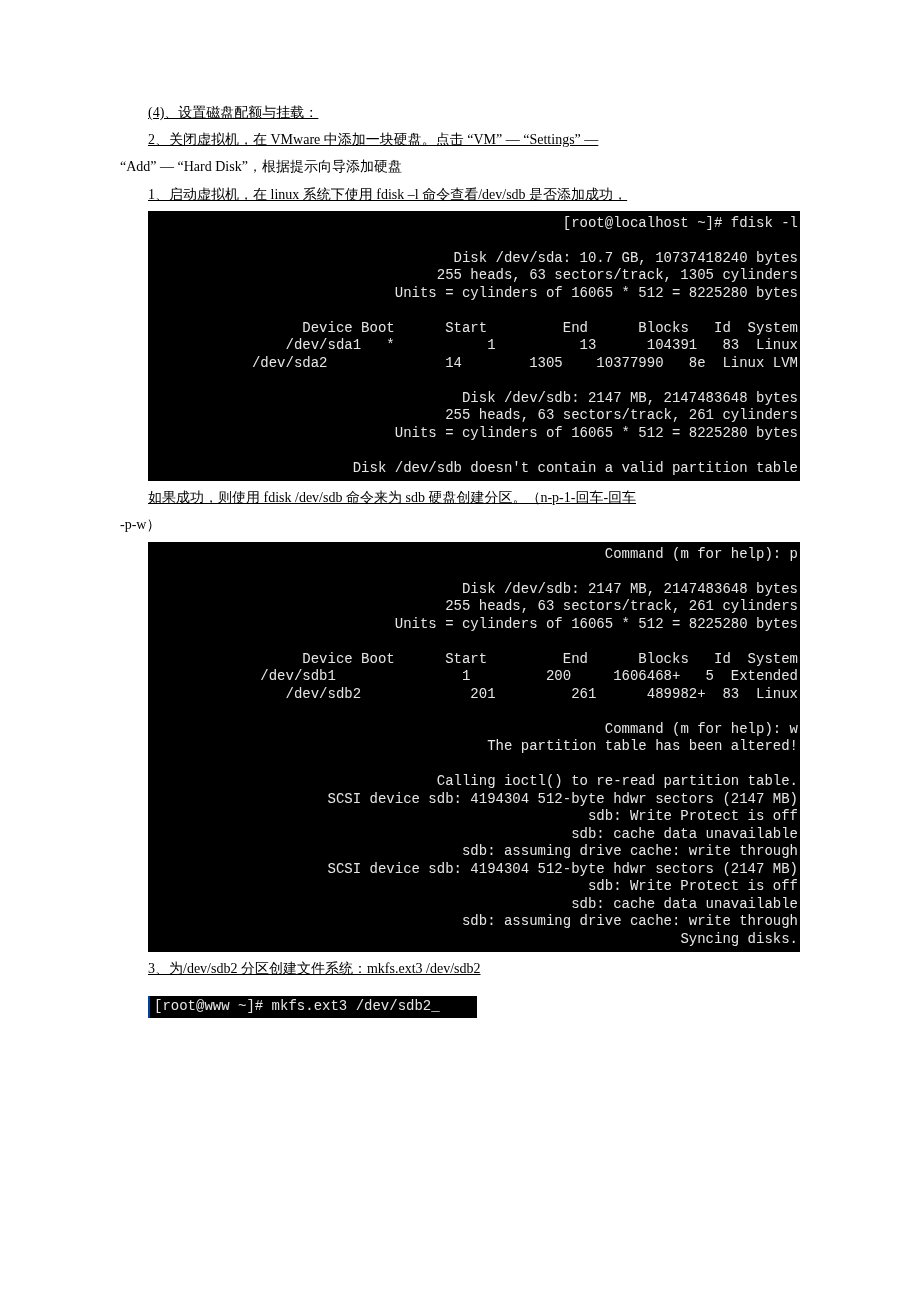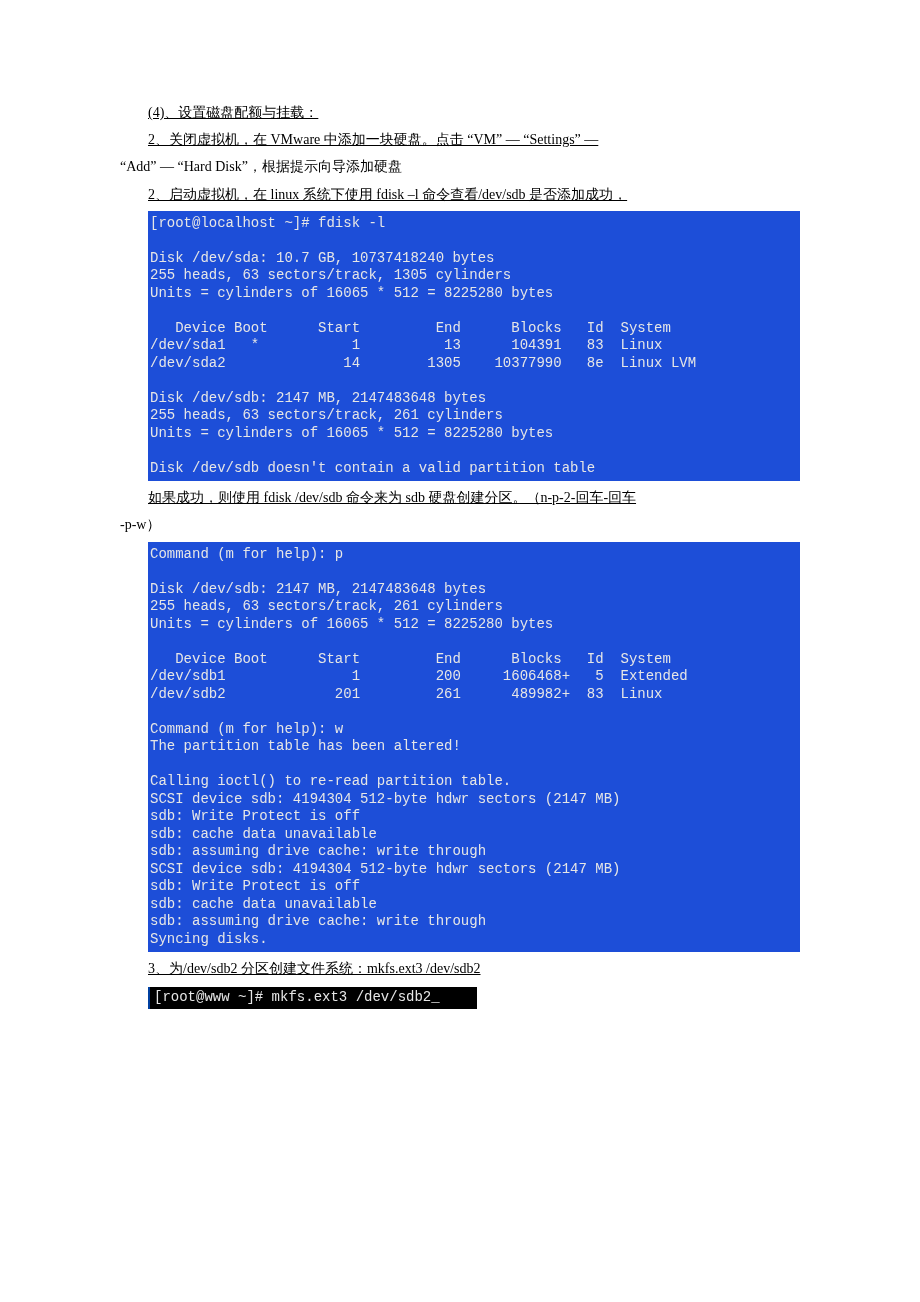--- a/index.html
+++ b/index.html
@@ -14,70 +14,71 @@
   .para {
     text-indent: 2em;
     margin: 0 0 2px 0;
     text-decoration: underline;
   }
   .para-noindent {
     margin: 0 0 2px 0;
     text-indent: 0;
   }
   .terminal {
-    background: #1d4ed8;
+    background: #000000;
     color: #e6e6e6;
     font-family: "Courier New", monospace;
     font-size: 14px;
     line-height: 1.25;
     white-space: pre;
     padding: 4px 2px;
     margin: 4px 0 4px 2em;
     overflow: hidden;
+    text-align: right;
   }
   .terminal-small {
     background: #000;
     color: #e6e6e6;
     font-family: "Courier New", monospace;
     font-size: 14px;
     line-height: 1.25;
     white-space: pre;
     padding: 2px 4px;
-    margin: 4px 0 4px 2em;
+    margin: 13px 0 4px 2em;
     display: inline-block;
     border-left: 2px solid #0040a0;
   }
 </style>
 </head>
 <body>
 
 
 
 <p class="para">(4)、设置磁盘配额与挂载：</p>
 <p class="para">2、关闭虚拟机，在 VMware 中添加一块硬盘。点击 “VM” — “Settings” —</p>
 <p class="para-noindent">“Add” — “Hard Disk”，根据提示向导添加硬盘</p>
-<p class="para">2、启动虚拟机，在 linux 系统下使用 fdisk –l 命令查看/dev/sdb 是否添加成功，</p>
+<p class="para">1、启动虚拟机，在 linux 系统下使用 fdisk –l 命令查看/dev/sdb 是否添加成功，</p>
 
 <div class="terminal">[root@localhost ~]# fdisk -l
 
 Disk /dev/sda: 10.7 GB, 10737418240 bytes
 255 heads, 63 sectors/track, 1305 cylinders
 Units = cylinders of 16065 * 512 = 8225280 bytes
 
    Device Boot      Start         End      Blocks   Id  System
 /dev/sda1   *           1          13      104391   83  Linux
 /dev/sda2              14        1305    10377990   8e  Linux LVM
 
 Disk /dev/sdb: 2147 MB, 2147483648 bytes
 255 heads, 63 sectors/track, 261 cylinders
 Units = cylinders of 16065 * 512 = 8225280 bytes
 
 Disk /dev/sdb doesn't contain a valid partition table</div>
 
-<p class="para">如果成功，则使用 fdisk /dev/sdb  命令来为 sdb 硬盘创建分区。（n-p-2-回车-回车</p>
+<p class="para">如果成功，则使用 fdisk /dev/sdb  命令来为 sdb 硬盘创建分区。（n-p-1-回车-回车</p>
 <p class="para-noindent">-p-w）</p>
 
 <div class="terminal">Command (m for help): p
 
 Disk /dev/sdb: 2147 MB, 2147483648 bytes
 255 heads, 63 sectors/track, 261 cylinders
 Units = cylinders of 16065 * 512 = 8225280 bytes
 
    Device Boot      Start         End      Blocks   Id  System
 /dev/sdb1               1         200     1606468+   5  Extended

